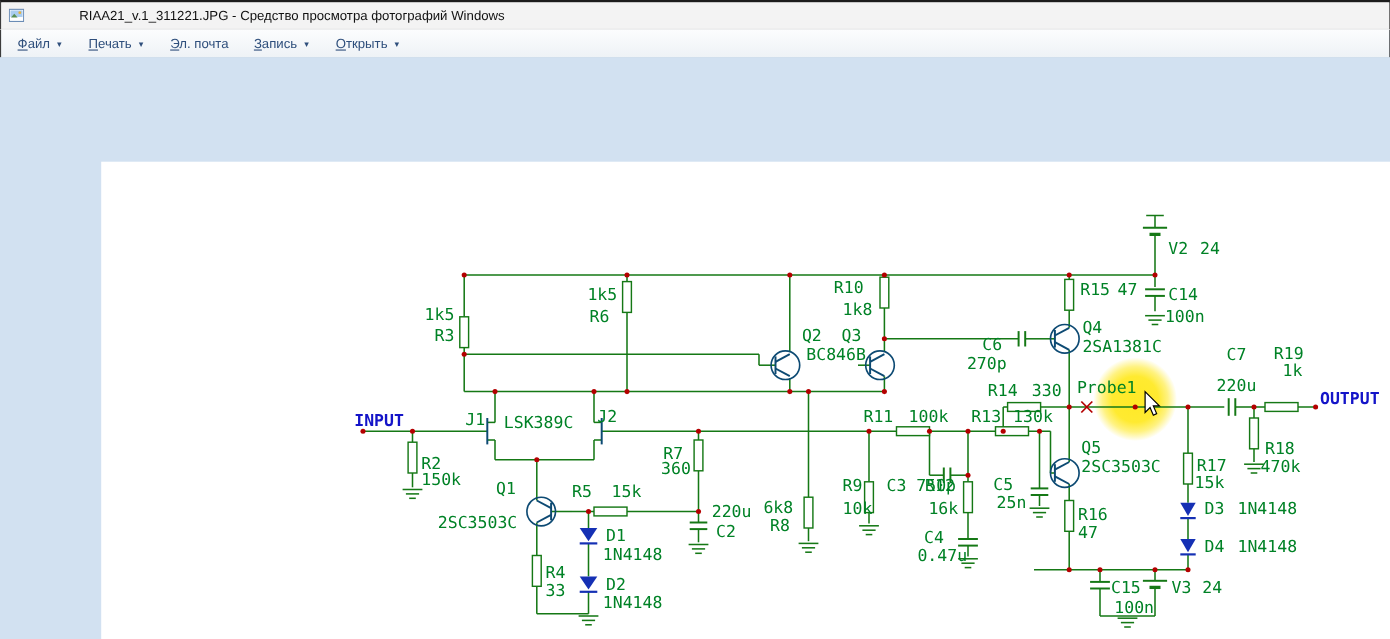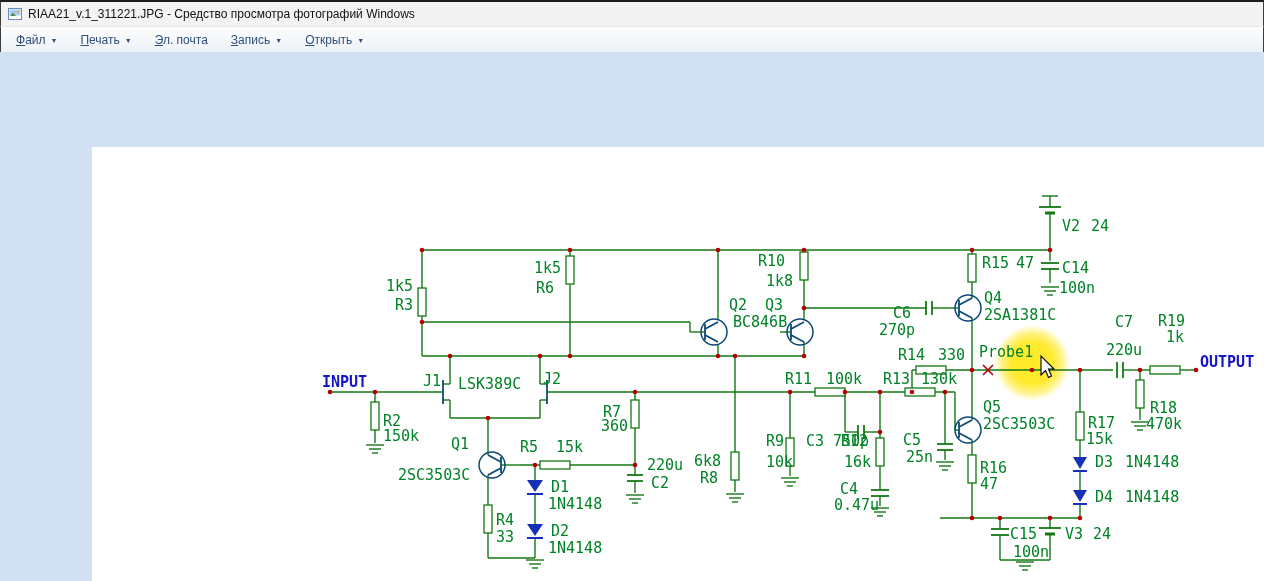--- a/index.html
+++ b/index.html
@@ -11,21 +11,21 @@
   }
   .titlebar{
     height:24px;background:#f3f3f3;
     border-top:2px solid #1c1c1c;
     border-left:1px solid #3c3c3c;border-right:1px solid #3c3c3c;
     border-bottom:1px solid #e6e6e6;
     display:flex;align-items:center;padding-left:7px;
     font-size:12px;color:#111;
   }
   .app-icon{display:inline-flex;margin-right:6px;}
-  .title-text{white-space:nowrap;}
+  .title-text{white-space:nowrap;margin-left:44px;}
   .menubar{
     height:25px;background:linear-gradient(#fcfdfe,#eef2f6);
     border-left:1px solid #3c3c3c;border-right:1px solid #3c3c3c;
     border-bottom:1px solid #ccd4dd;
     display:flex;align-items:center;padding-left:6px;
     font-size:12px;color:#2f4f7c;
   }
   .menu-item{padding:3px 9px;margin-right:5px;cursor:default;white-space:nowrap;}
   .menu-item u{text-decoration:underline;}
   .menu-item .arrow{font-size:7px;margin-left:5px;vertical-align:1px;color:#2f4f7c;}

